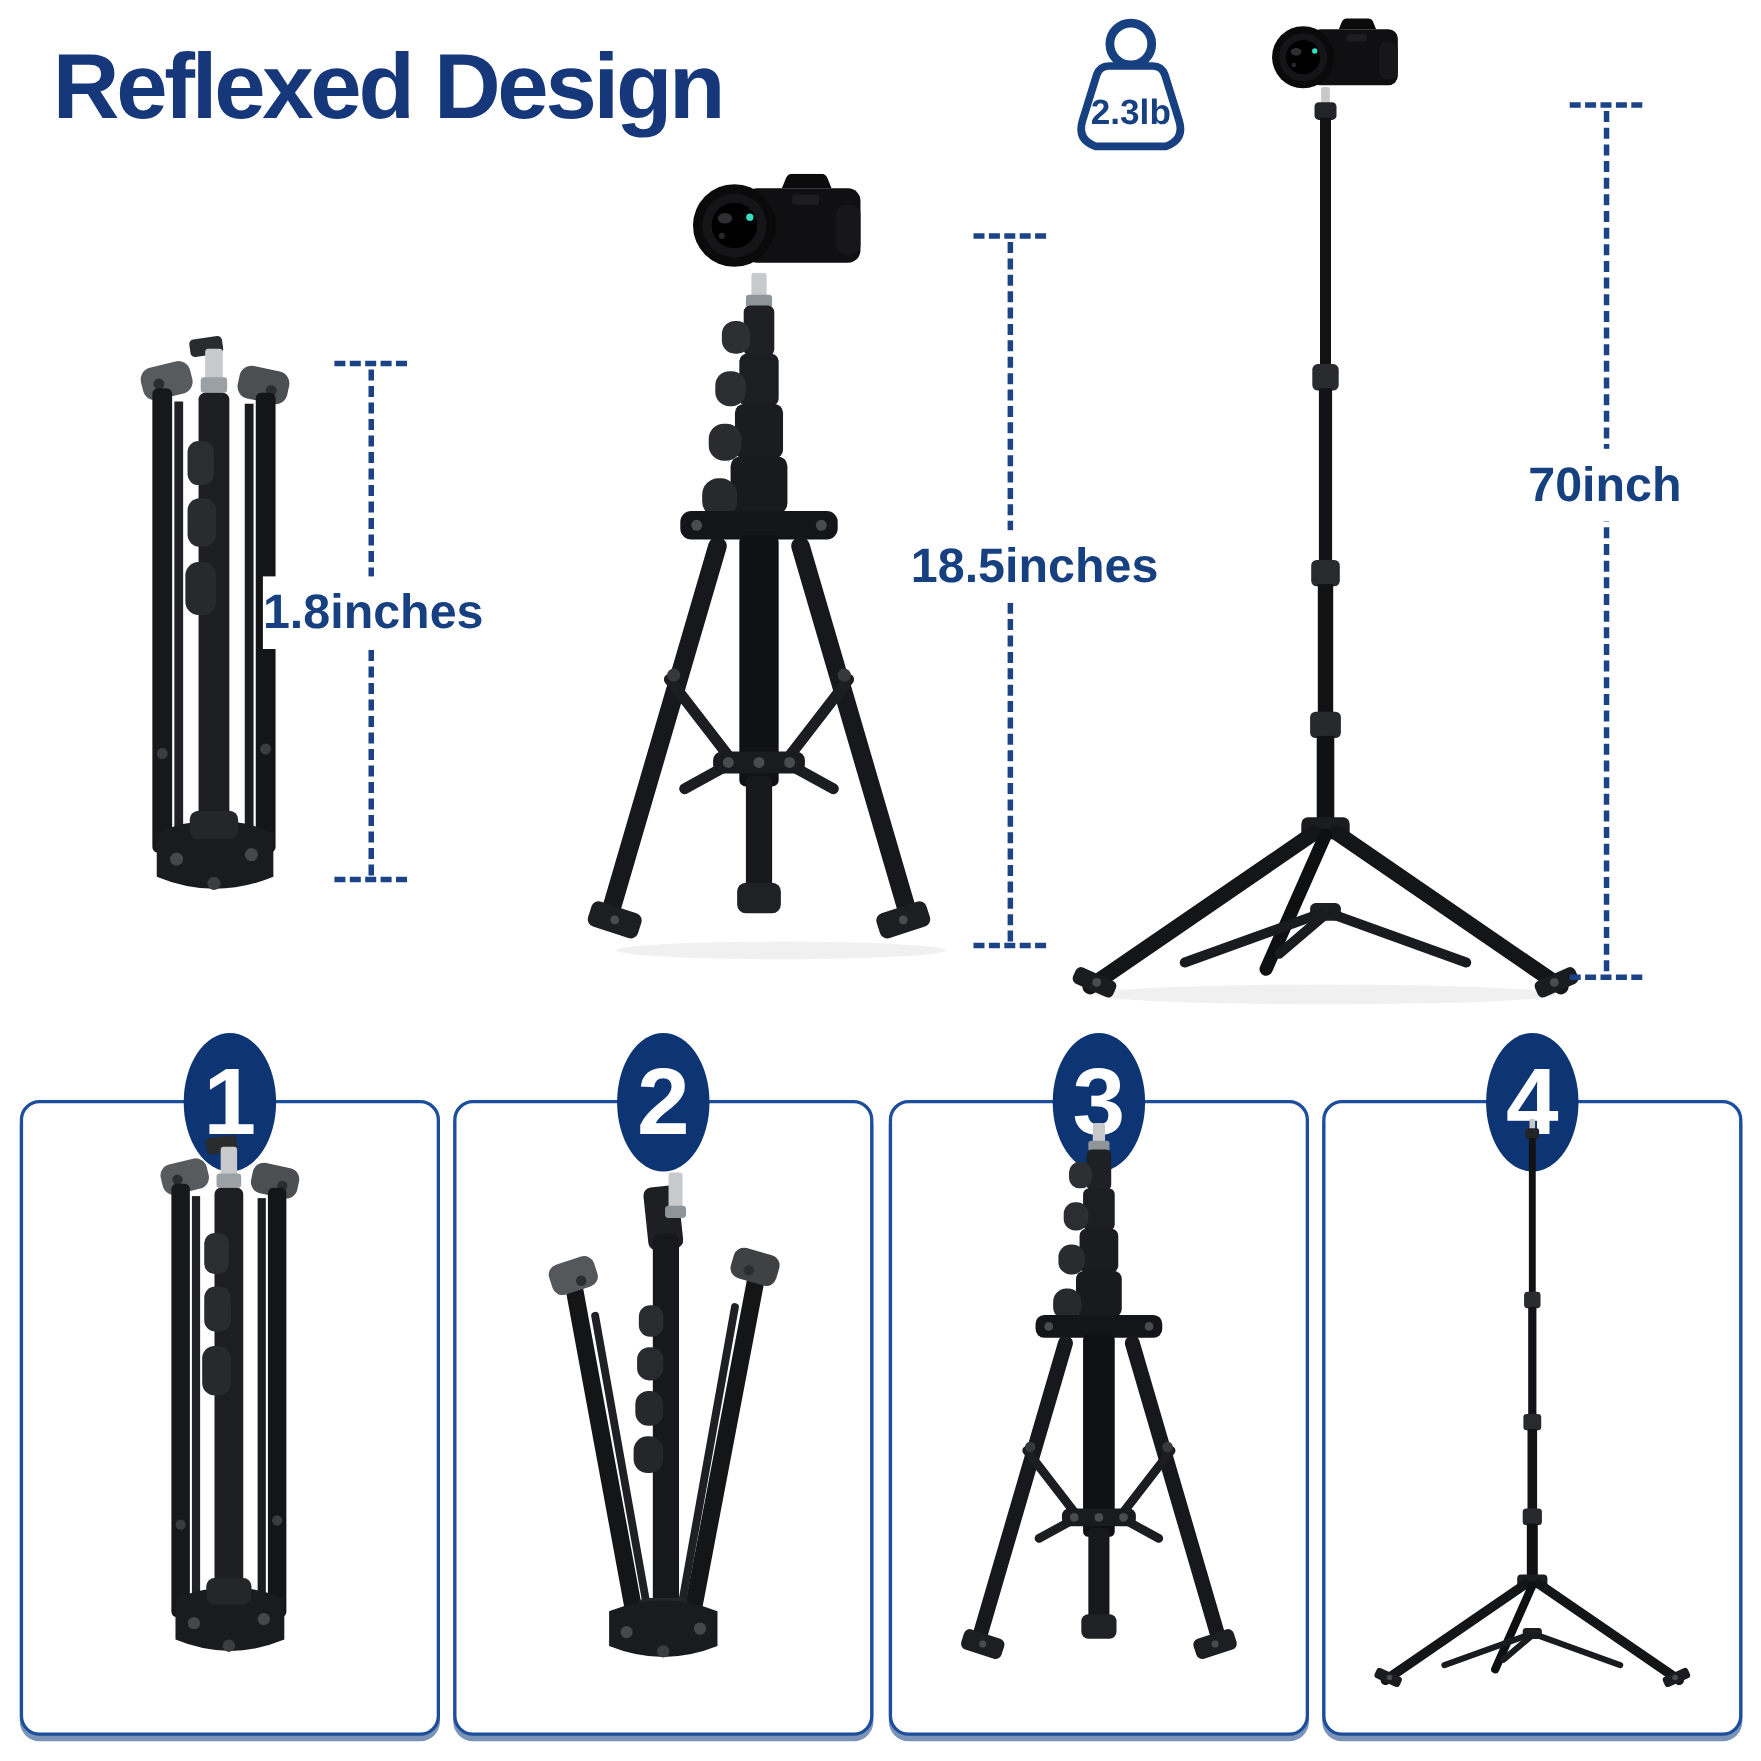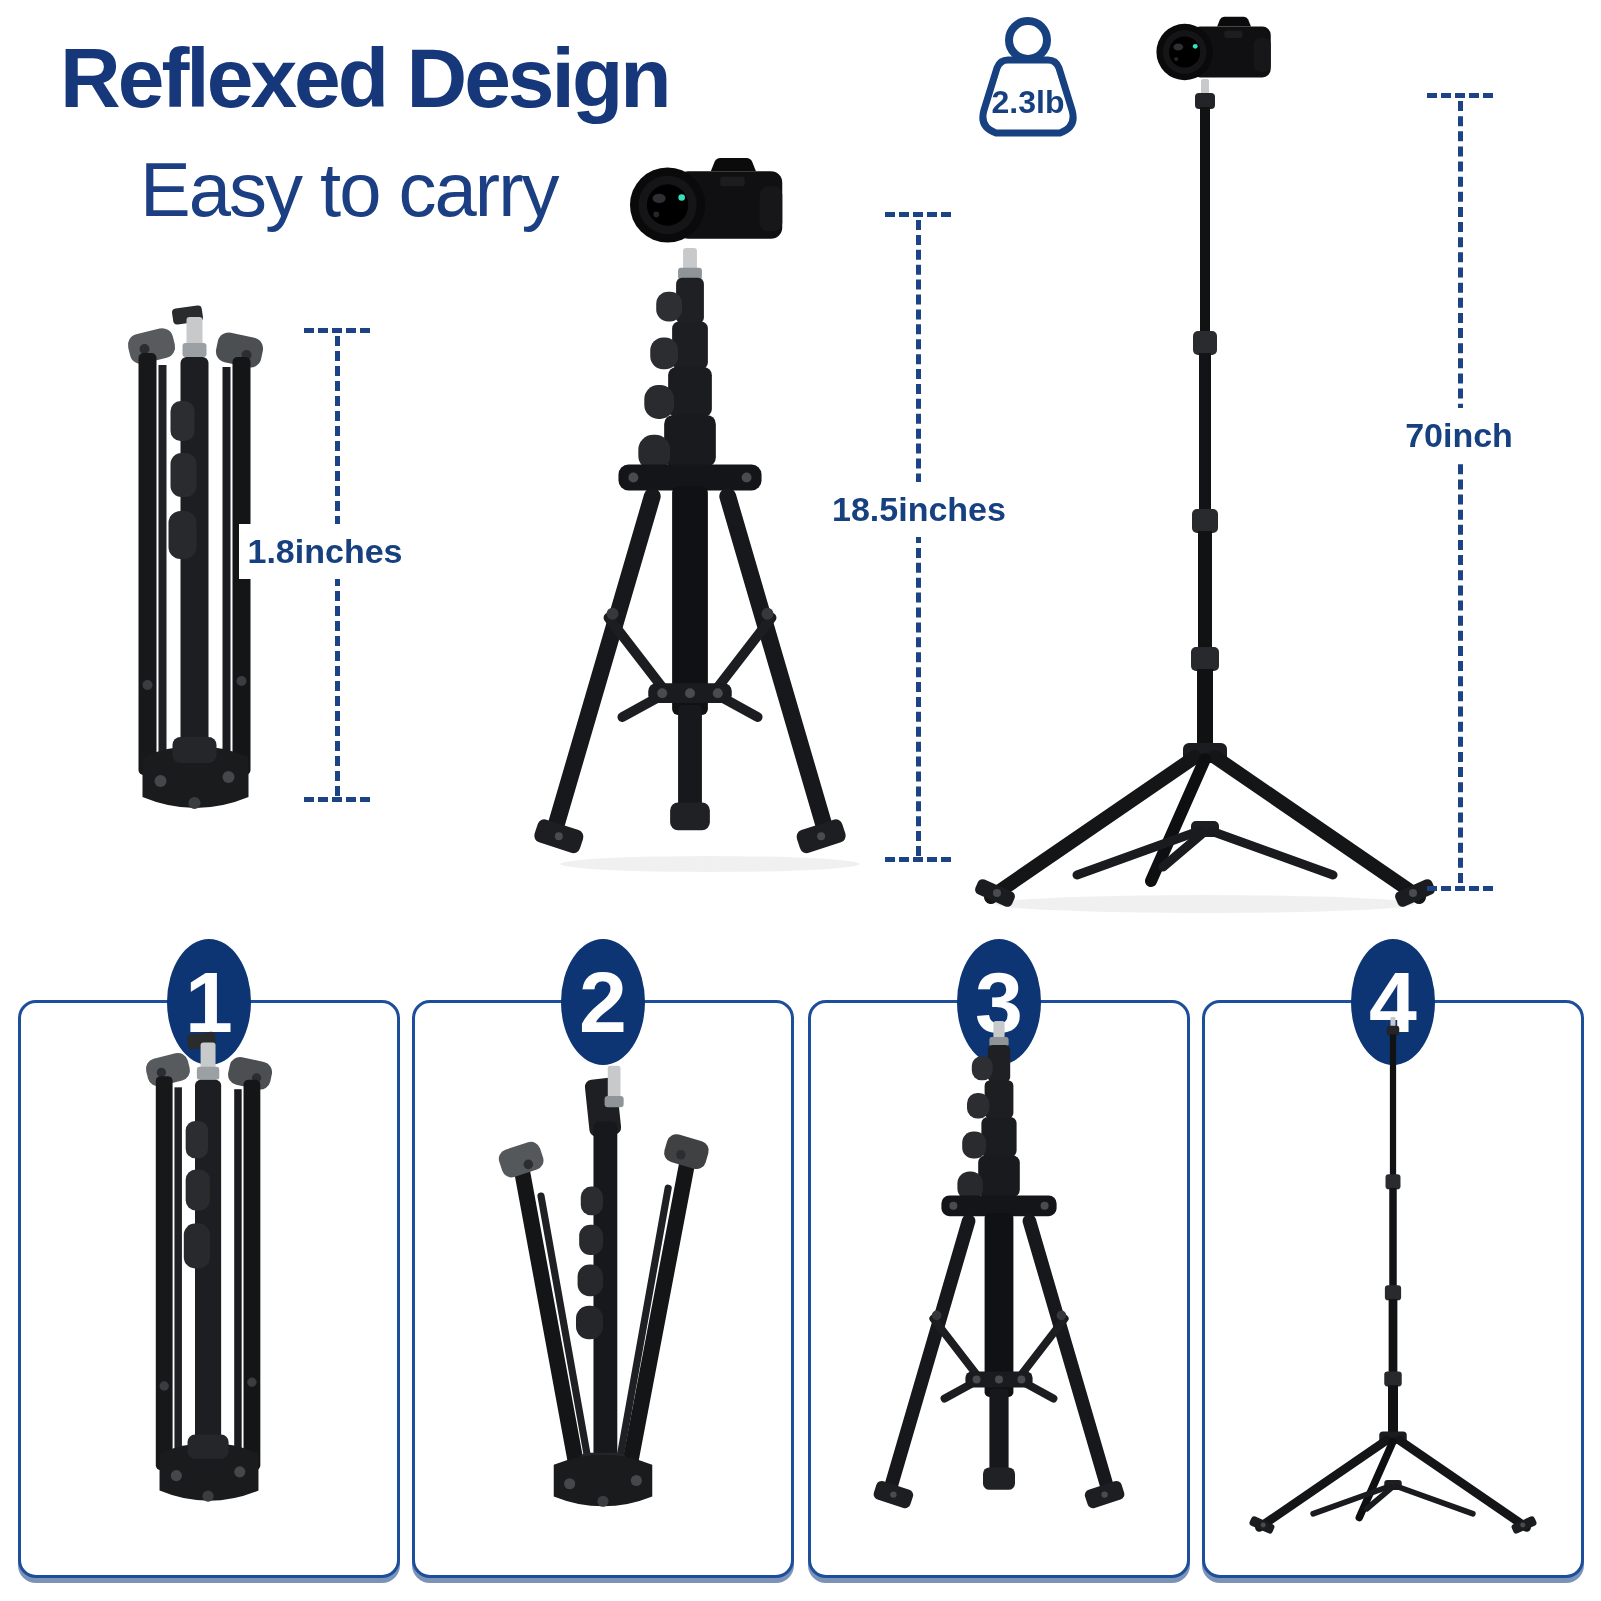--- a/index.html
+++ b/index.html
@@ -5,35 +5,35 @@
   html,body{margin:0;padding:0;background:#ffffff;}
   #stage{
     position:relative;
     width:1601px;height:1601px;
     background:#ffffff;
     font-family:"Liberation Sans", sans-serif;
     overflow:hidden;
   }
   
   .headline{
-    position:absolute;left:60px;top:30px;
+    position:absolute;left:48px;top:30px;
     font-size:84px;font-weight:bold;letter-spacing:-3px;
     color:#16387b;white-space:nowrap;
   }
   .subheadline{
     position:absolute;left:140px;top:146px;
     font-size:76px;font-weight:normal;letter-spacing:-2px;
     color:#1b3f82;white-space:nowrap;
   }
   
   .dim-line{position:absolute;width:0;border-left:5px dashed #1b4385;}
   .dim-cap{position:absolute;height:0;width:66px;border-top:5px dashed #1b4385;}
   .dim-label{
     position:absolute;background:#ffffff;color:#16407f;
-    font-weight:bold;font-size:34px;text-align:center;
+    font-weight:bold;font-size:44px;text-align:center;
     padding:8px 0;white-space:nowrap;
   }
   
   .weight-badge{position:absolute;left:966px;top:14px;width:124px;height:134px;}
   .weight-badge text{font-family:"Liberation Sans",sans-serif;font-weight:bold;}
   
   .photo{position:absolute;}
   
   .step-panel{
     position:absolute;top:1000px;width:382px;height:578px;
@@ -189,21 +189,20 @@
       <circle cx="138" cy="584" r="7" fill="#46474a"></circle>
       <circle cx="222" cy="580" r="7" fill="#46474a"></circle>
       <circle cx="180" cy="606" r="7" fill="#3c3d40"></circle>
     </symbol>
   </defs>
 </svg>
 
 <div id="stage">
 
   <div class="headline">Reflexed Design</div>
-  <div class="subheadline">Easy to carry</div>
 
   <svg class="weight-badge" viewBox="0 0 124 134">
     <circle cx="62" cy="26" r="19" fill="none" stroke="#16407f" stroke-width="8"></circle>
     <path d="M42 46 L82 46 Q90 46 93 54 L106 96 Q111 113 94 119 L30 119 Q13 113 18 96 L31 54 Q34 46 42 46 Z" fill="#ffffff" stroke="#16407f" stroke-width="7" stroke-linejoin="round"></path>
     <text x="62" y="99" text-anchor="middle" font-size="32" fill="#16407f">2.3lb</text>
   </svg>
 
   <svg class="photo" style="left:118px;top:305px;width:155px;height:520px">
     <use href="#sym-folded" x="0" y="0" width="155" height="520"></use>
   </svg>

